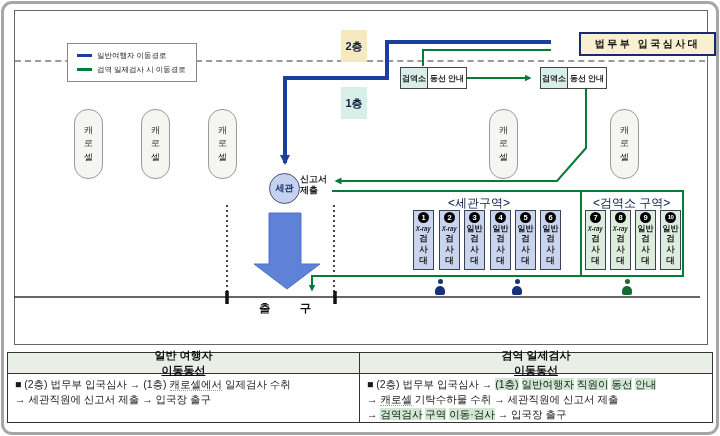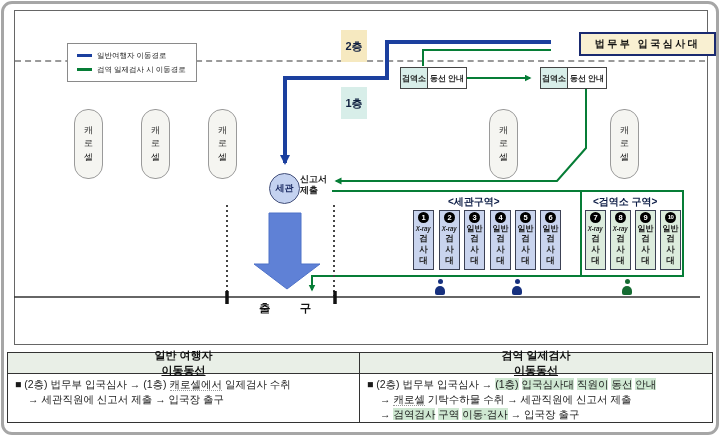--- a/index.html
+++ b/index.html
@@ -40,21 +40,21 @@
             background:#f5f5f1;display:flex;flex-direction:column;align-items:center;justify-content:center;
             font-size:9px;color:#222;line-height:1.45;}
 
   
   .ccircle{position:absolute;left:269px;top:173px;width:31px;height:31px;border-radius:50%;background:#c4d2f0;
            border:1.5px solid #44507a;box-sizing:border-box;display:flex;align-items:center;justify-content:center;
            font-size:9px;font-weight:bold;color:#15255e;}
   .decl{position:absolute;left:300px;top:174px;font-size:9px;font-weight:bold;color:#222;line-height:1.25;white-space:nowrap;}
 
   
-  .zlabel{position:absolute;top:195px;font-size:10px;font-weight:bold;color:#0a1a44;white-space:nowrap;}
+  .zlabel{position:absolute;top:195px;font-size:12px;font-weight:normal;color:#0a1a44;white-space:nowrap;}
   .zl-customs{left:448px;}
   .zl-quar{left:593px;}
 
   
   .ibox{position:absolute;top:210px;width:21px;height:60px;border:1px solid #3c4154;box-sizing:border-box;
         display:flex;flex-direction:column;align-items:center;padding-top:1px;}
   .zc{background:#c9d4ee;}
   .zq{background:#dcecdd;}
   .inum{width:11px;height:11px;border-radius:50%;background:#000;color:#fff;font-size:7.5px;line-height:11px;
         text-align:center;font-weight:bold;margin-bottom:1px;flex:0 0 auto;}
@@ -79,21 +79,21 @@
 
   
   .tbl{position:absolute;left:7px;top:352px;width:706px;height:71px;border:1px solid #333;box-sizing:border-box;
        display:flex;flex-direction:column;background:#fff;}
   .thead{display:flex;height:20px;flex:0 0 auto;border-bottom:1px solid #333;background:#e9efe7;}
   .th{width:50%;display:flex;align-items:center;justify-content:center;font-size:11px;font-weight:bold;color:#111;flex-direction:column;}
   .th:first-child{border-right:1px solid #333;box-sizing:border-box;}
   .tbody{display:flex;flex:1;}
   .td{width:50%;padding:3px 4px 0 7px;box-sizing:border-box;font-size:10.5px;color:#1a1a1a;line-height:15px;white-space:nowrap;}
   .td:first-child{border-right:1px solid #333;}
-  .tline.cont{margin-left:13px;}
+  .tline.cont{}
   .u{text-decoration:underline;}
   .hl{background:#cfe8d2;}
   .dot{border-bottom:1.5px dotted #999;}
 </style>
 </head>
 <body>
 
 <div class="stage">
   <div class="frame"></div>
   <div class="panel"></div>
@@ -257,19 +257,19 @@
           <span>검역 일제검사 </span>
           <span class="u">이동동선</span>
         </div>
     </div>
     <div class="tbody">
       <div class="td">
           <div class="tline"><span>■ (2층) 법무부 입국심사 → (1층) </span><span class="dot">캐로셀에서</span><span> 일제검사 수취</span></div>
           <div class="tline cont"><span>→ 세관직원에 신고서 제출 → 입국장 출구</span></div>
         </div>
       <div class="td">
-          <div class="tline"><span>■ (2층) 법무부 입국심사 → </span><span class="hl">(1층)</span><span> </span><span class="hl">입국심사대</span><span> </span><span class="hl">직원이</span><span> </span><span class="hl">동선</span><span> </span><span class="hl">안내</span></div>
+          <div class="tline"><span>■ (2층) 법무부 입국심사 → </span><span class="hl">(1층)</span><span> </span><span class="hl">일반여행자</span><span> </span><span class="hl">직원이</span><span> </span><span class="hl">동선</span><span> </span><span class="hl">안내</span></div>
           <div class="tline cont"><span>→ </span><span class="dot">캐로셀</span><span> 기탁수하물 수취 → 세관직원에 신고서 제출</span></div>
           <div class="tline cont"><span>→ </span><span class="hl">검역검사</span><span> </span><span class="hl">구역</span><span> </span><span class="hl">이동·검사</span><span> → 입국장 출구</span></div>
         </div>
     </div>
   </div>
 </div>
 
 </body></html>

